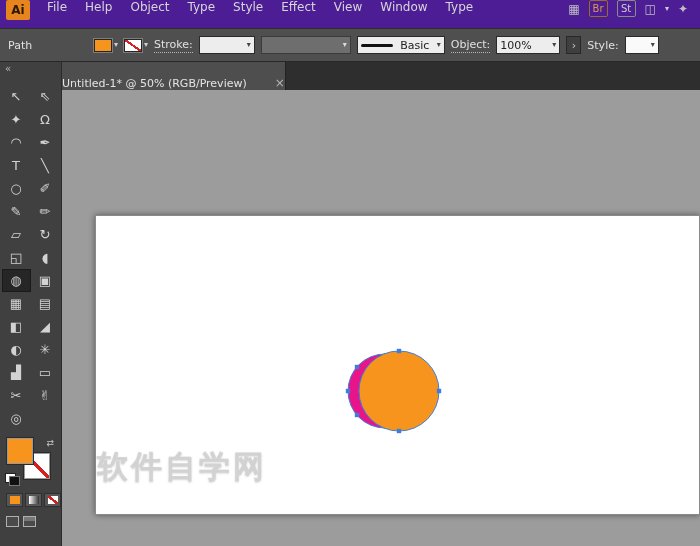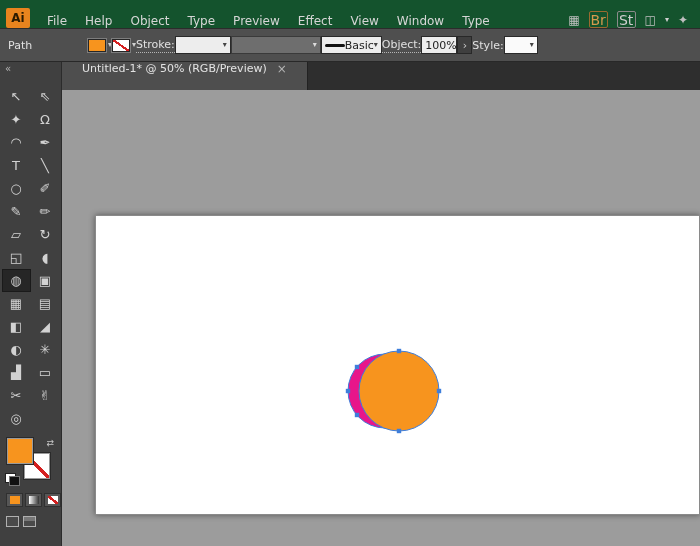--- a/index.html
+++ b/index.html
@@ -1,47 +1,47 @@
 <!DOCTYPE html>
 <html><head>
 <meta charset="utf-8">
 <style>
   *{margin:0;padding:0;box-sizing:border-box}
   html,body{width:700px;height:546px;overflow:hidden}
   body{font-family:"DejaVu Sans","Liberation Sans",sans-serif;background:#3b3b3b}
   .app{width:700px;height:546px;display:flex;flex-direction:column}
 
   
-  .menubar{flex:0 0 28px;background:#14532d;display:flex;align-items:flex-end;color:#d6d6d6;font-size:12px}
+  .menubar{flex:0 0 28px;background:#4c1d95;display:flex;align-items:flex-start;color:#d6d6d6;font-size:12px}
   .logo{width:24px;height:20px;margin:0 8px 0 6px;background:#e8841e;color:#2a1a00;font-weight:bold;
         display:flex;align-items:center;justify-content:center;border-radius:2px;font-size:12px}
   .menu-item{padding:0 9px;cursor:default;white-space:nowrap}
   .menubar-right{margin-left:auto;display:flex;align-items:center;gap:9px;margin-right:12px}
   .mb-icon{color:#bfbfbf;font-size:12px}
-  .badge{width:19px;height:17px;border:1px solid #9a6a30;color:#d79a4e;font-size:14px;border-radius:2px;
+  .badge{width:19px;height:17px;border:1px solid #9a6a30;color:#d79a4e;font-size:10px;border-radius:2px;
          display:flex;align-items:center;justify-content:center}
   .badge.st{border-color:#8b8b8b;color:#cfcfcf}
   .dd{font-size:8px;color:#cfcfcf;line-height:1}
 
   
   .controlbar{flex:0 0 34px;background:#4f4f4f;border-top:1px solid #2c2c2c;border-bottom:1px solid #282828;
-              display:flex;align-items:center;color:#e0e0e0;font-size:11px;padding:0 8px;}
+              display:flex;align-items:center;color:#e0e0e0;font-size:11px;padding:0 8px;gap:6px}
   .sel-label{width:80px}
   .swatch-combo{display:flex;align-items:center;gap:2px}
   .cb-swatch{width:18px;height:13px;border:1px solid #262626;box-shadow:0 0 0 1px #7d7d7d}
   .none-line{background:linear-gradient(to top right,#fff 44%,#d42020 44%,#d42020 56%,#fff 56%)}
   .label-u{border-bottom:1px dotted #b5b5b5;padding-bottom:1px;white-space:nowrap}
   .combo{height:18px;background:#ededed;border:1px solid #2a2a2a;color:#222;display:flex;align-items:center;
          justify-content:space-between;padding:0 3px;font-size:11px}
   .combo .dd{color:#444}
   .weight{width:56px}
   .profile{width:90px;background:#6e6e6e;border:1px solid #3a3a3a}
-  .brush{width:61px}
+  .brush{width:88px}
   .brush-line{width:32px;height:3px;background:#111;border-radius:2px}
-  .opacity{width:36px}
+  .opacity{width:64px}
   .expand-btn{width:15px;height:18px;background:#3f3f3f;border:1px solid #282828;color:#ccc;
               display:flex;align-items:center;justify-content:center;font-size:11px}
   .style-combo{width:34px;background:#fafafa}
 
   
   .main{flex:1;display:flex;min-height:0}
 
   
   .toolbar{flex:0 0 62px;background:#404040;border-right:1px solid #2b2b2b;display:flex;flex-direction:column}
   .tb-head{height:15px;color:#b5b5b5;font-size:10px;padding:1px 5px}
@@ -63,22 +63,22 @@
   .mode-btn span{width:10px;height:8px;display:block}
   .mode-grad{background:linear-gradient(90deg,#fff,#333)}
   .mode-none{background:linear-gradient(to top right,#fff 40%,#d42020 40%,#d42020 60%,#fff 60%)}
   .screen-row{display:flex;gap:4px;margin:9px 0 0 6px}
   .screen-btn{width:13px;height:11px;border:1px solid #b0b0b0;background:#4a4a4a}
   .screen-btn.alt{background:linear-gradient(180deg,#777 40%,#4a4a4a 40%)}
 
   
   .docarea{flex:1;display:flex;flex-direction:column;min-width:0}
   .tabbar{flex:0 0 28px;background:#2e2e2e;display:flex;align-items:stretch}
-  .tab{background:#4e4e4e;color:#e3e3e3;font-size:11px;display:flex;align-items:flex-start;gap:10px;
-       padding:0 20px;border-right:1px solid #222;white-space:nowrap}
+  .tab{background:#4e4e4e;color:#e3e3e3;font-size:11px;display:flex;align-items:flex-end;gap:28px;
+       padding:0 0;border-right:1px solid #222;white-space:nowrap}
   .tab-close{color:#b5b5b5;font-size:12px;cursor:default}
   .canvas{flex:1;position:relative;background:#9c9c9c;overflow:hidden}
   .artboard{position:absolute;left:33px;top:125px;right:0;height:300px;background:#fff;
             border:1px solid #8a8a8a;box-shadow:0 0 6px rgba(0,0,0,.45)}
   .shape-svg{position:absolute;left:274px;top:241px;width:120px;height:120px}
   .watermark{position:absolute;left:35px;top:356px;color:rgba(210,210,210,.95);pointer-events:none}
   .wm1{font-size:31px;font-weight:bold;letter-spacing:3px;text-shadow:0 1px 2px rgba(130,130,130,.4)}
   .wm2{font-size:12px;letter-spacing:3px;margin-top:3px;text-align:right;color:rgba(210,210,210,.9)}
 </style>
 </head>
@@ -86,21 +86,21 @@
 
 <div class="app">
 
   <div class="menubar">
     <div class="logo">Ai</div>
     <div style="display:flex">
         <span class="menu-item">File</span>
         <span class="menu-item">Help</span>
         <span class="menu-item">Object</span>
         <span class="menu-item">Type</span>
-        <span class="menu-item">Preview</span>
+        <span class="menu-item">Style</span>
         <span class="menu-item">Effect</span>
         <span class="menu-item">View</span>
         <span class="menu-item">Window</span>
         <span class="menu-item">Type</span>
       </div>
     <div class="menubar-right">
       <span class="mb-icon">▦</span>
       <span class="badge">Br</span>
       <span class="badge st">St</span>
       <span class="mb-icon">◫</span>
@@ -231,18 +231,19 @@
             <circle cx="63" cy="60" r="40" fill="#F7941E" stroke="#3E7EDB" stroke-width="1"></circle>
             <rect x="60.8" y="17.8" width="4.4" height="4.4" fill="#3E7EDB"></rect>
             <rect x="100.8" y="57.8" width="4.4" height="4.4" fill="#3E7EDB"></rect>
             <rect x="60.8" y="97.8" width="4.4" height="4.4" fill="#3E7EDB"></rect>
             <rect x="9.8" y="57.8" width="4.4" height="4.4" fill="#3E7EDB"></rect>
             <rect x="18.8" y="33.8" width="4.4" height="4.4" fill="#3E7EDB"></rect>
             <rect x="18.8" y="81.8" width="4.4" height="4.4" fill="#3E7EDB"></rect>
           </svg>
 
         <div class="watermark">
+          <div class="wm1">软件自学网</div>
         </div>
       </div>
     </div>
 
   </div>
 </div>
 
 </body></html>

